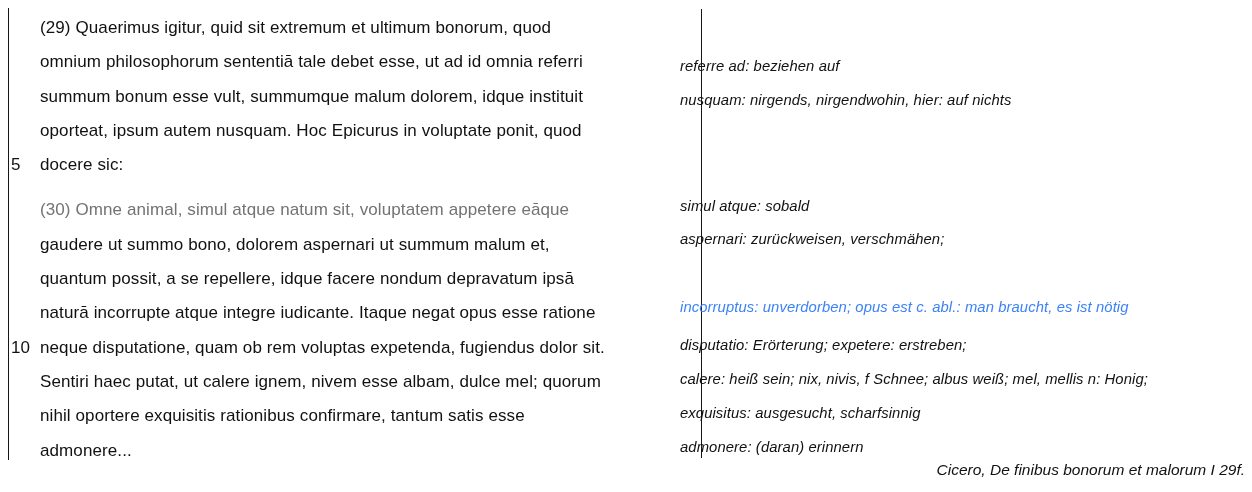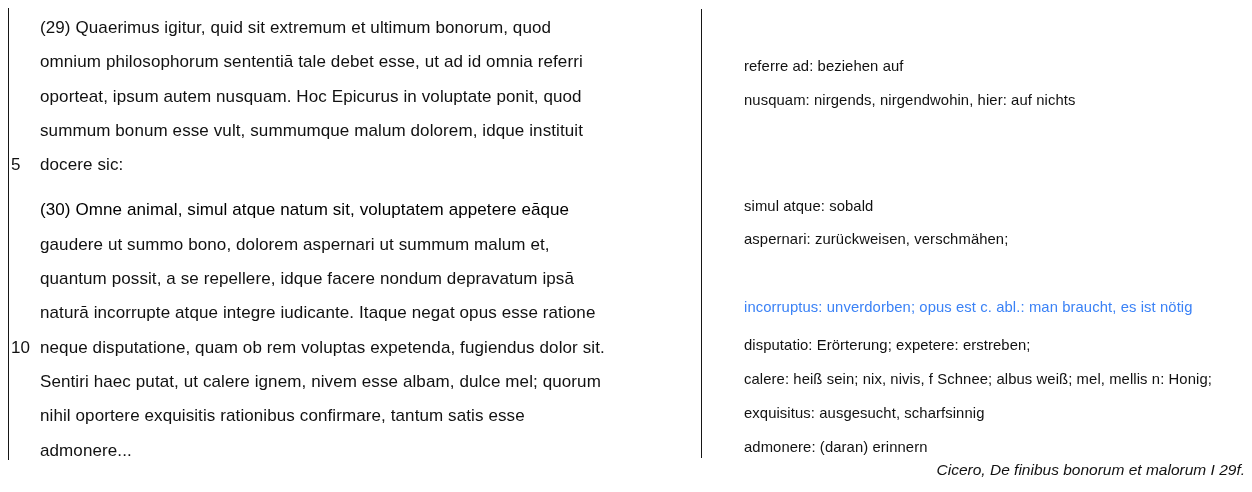--- a/index.html
+++ b/index.html
@@ -55,21 +55,22 @@
   }
 
   .annotation-column {
     position: absolute;
     left: 0; top: 0;
     width: 100%; height: 100%;
     pointer-events: none;
   }
   .anno {
     position: absolute;
-    left: 744px;
+    left: 680px;
+    font-style: italic;
     font-size: 14.8px;
     letter-spacing: 0.1px;
     white-space: nowrap;
     color: #111111;
   }
   .citation {
     position: absolute;
     right: 7px;
     top: 461px;
     font-style: italic;
@@ -89,33 +90,33 @@
       <div class="line">
         <span class="lnum"></span>
         <span class="ltext" style="color: rgb(17, 17, 17);">(29) Quaerimus igitur, quid sit extremum et ultimum bonorum, quod</span>
       </div>
       <div class="line">
         <span class="lnum"></span>
         <span class="ltext" style="color: rgb(17, 17, 17);">omnium philosophorum sententiā tale debet esse, ut ad id omnia referri</span>
       </div>
       <div class="line">
         <span class="lnum"></span>
-        <span class="ltext" style="color: rgb(17, 17, 17);">oporteat, ipsum autem nusquam. Hoc Epicurus in voluptate ponit, quod</span>
+        <span class="ltext" style="color: rgb(17, 17, 17);">summum bonum esse vult, summumque malum dolorem, idque instituit</span>
       </div>
       <div class="line">
         <span class="lnum"></span>
-        <span class="ltext" style="color: rgb(17, 17, 17);">summum bonum esse vult, summumque malum dolorem, idque instituit</span>
+        <span class="ltext" style="color: rgb(17, 17, 17);">oporteat, ipsum autem nusquam. Hoc Epicurus in voluptate ponit, quod</span>
       </div>
       <div class="line">
         <span class="lnum">5</span>
         <span class="ltext" style="color: rgb(17, 17, 17);">docere sic:</span>
       </div>
       <div class="line para-gap">
         <span class="lnum"></span>
-        <span class="ltext" style="color: #000000;">(30) Omne animal, simul atque natum sit, voluptatem appetere eāque</span>
+        <span class="ltext" style="color: #737373;">(30) Omne animal, simul atque natum sit, voluptatem appetere eāque</span>
       </div>
       <div class="line">
         <span class="lnum"></span>
         <span class="ltext" style="color: rgb(17, 17, 17);">gaudere ut summo bono, dolorem aspernari ut summum malum et,</span>
       </div>
       <div class="line">
         <span class="lnum"></span>
         <span class="ltext" style="color: rgb(17, 17, 17);">quantum possit, a se repellere, idque facere nondum depravatum ipsā</span>
       </div>
       <div class="line">

